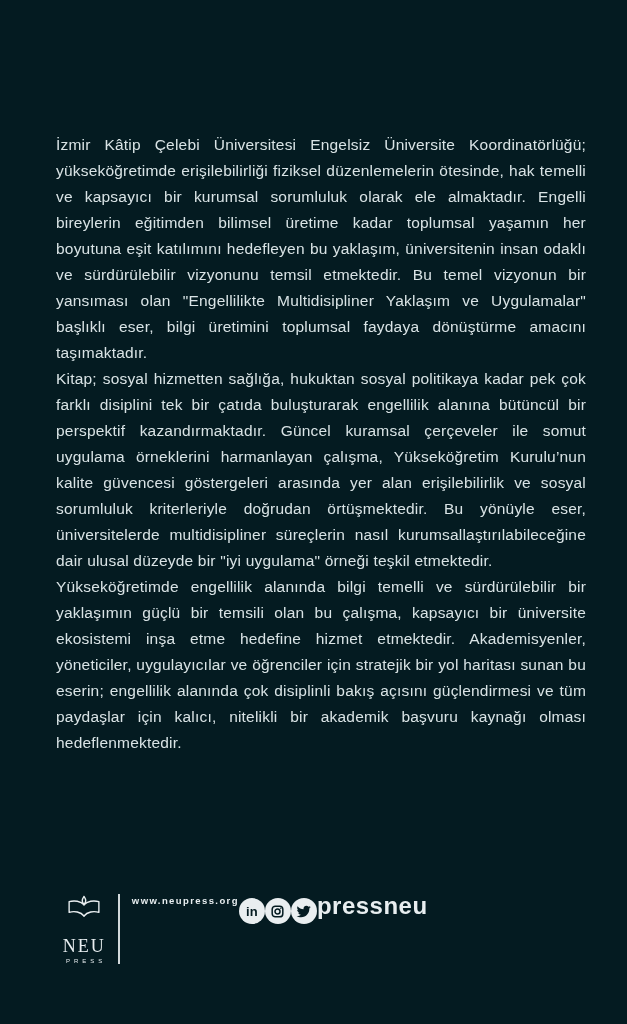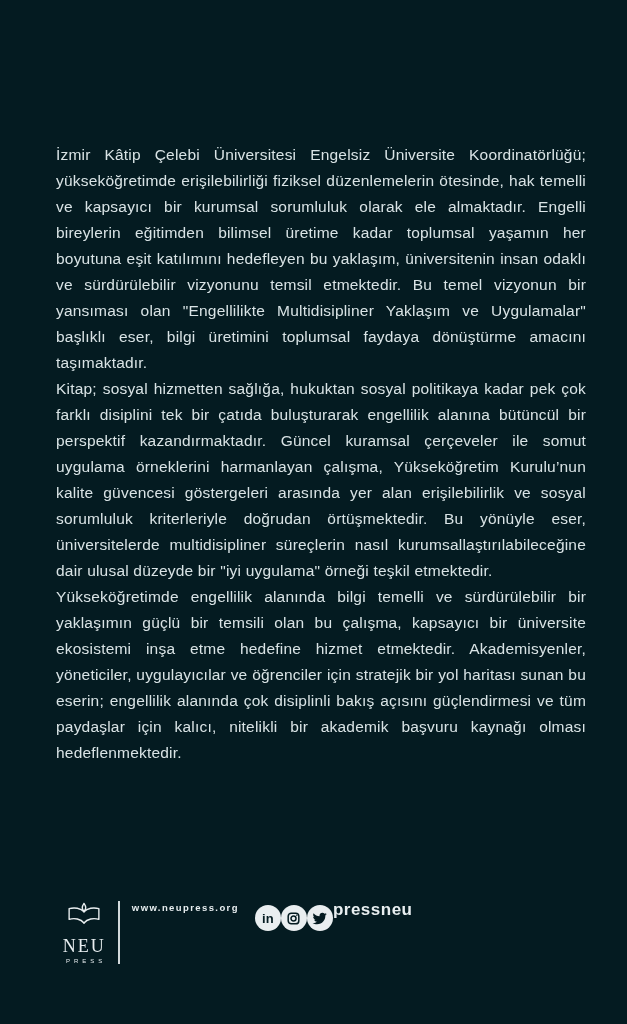--- a/index.html
+++ b/index.html
@@ -15,21 +15,21 @@
   }
   .cover {
     position: relative;
     width: 627px;
     height: 1024px;
     background: #041b21;
   }
   .text-block {
     position: absolute;
     left: 56px;
-    top: 142px;
+    top: 132px;
     width: 530px;
     color: #d9e3e5;
     font-size: 15.5px;
     line-height: 26px;
     text-align: justify;
     letter-spacing: 0.2px;
   }
   .text-block p { margin: 0; }
 
   .footer {
@@ -45,21 +45,21 @@
     display: flex;
     flex-direction: column;
     align-items: center;
     justify-content: flex-start;
   }
   .brand-name {
     font-family: "Liberation Serif", serif;
     font-size: 18px;
     letter-spacing: 2px;
     line-height: 1;
-    margin-top: 10px;
+    margin-top: 17px;
   }
   .brand-sub {
     font-size: 6px;
     letter-spacing: 4px;
     line-height: 1;
     margin-top: 3px;
     padding-left: 4px;
   }
   .divider {
     width: 1.5px;
@@ -71,37 +71,37 @@
   }
   .website {
     font-size: 9.5px;
     font-weight: bold;
     letter-spacing: 1.4px;
     line-height: 1;
     margin-top: 2px;
   }
   .icons {
     display: flex;
-    margin: 4px 0 3px 16px;
+    margin: 4px 0 3px 0;
   }
   .soc {
     width: 26px;
     height: 26px;
     border-radius: 50%;
     background: #e9eef0;
     color: #041b21;
     display: flex;
     align-items: center;
     justify-content: center;
     font-weight: bold;
     font-size: 13px;
     line-height: 1;
   }
   .handle {
-    font-size: 17px;
+    font-size: 24px;
     font-weight: bold;
     letter-spacing: 0.5px;
     line-height: 1;
   }
   .book-svg { display: block; }
 </style>
 </head>
 <body>
 
 <div class="cover">

